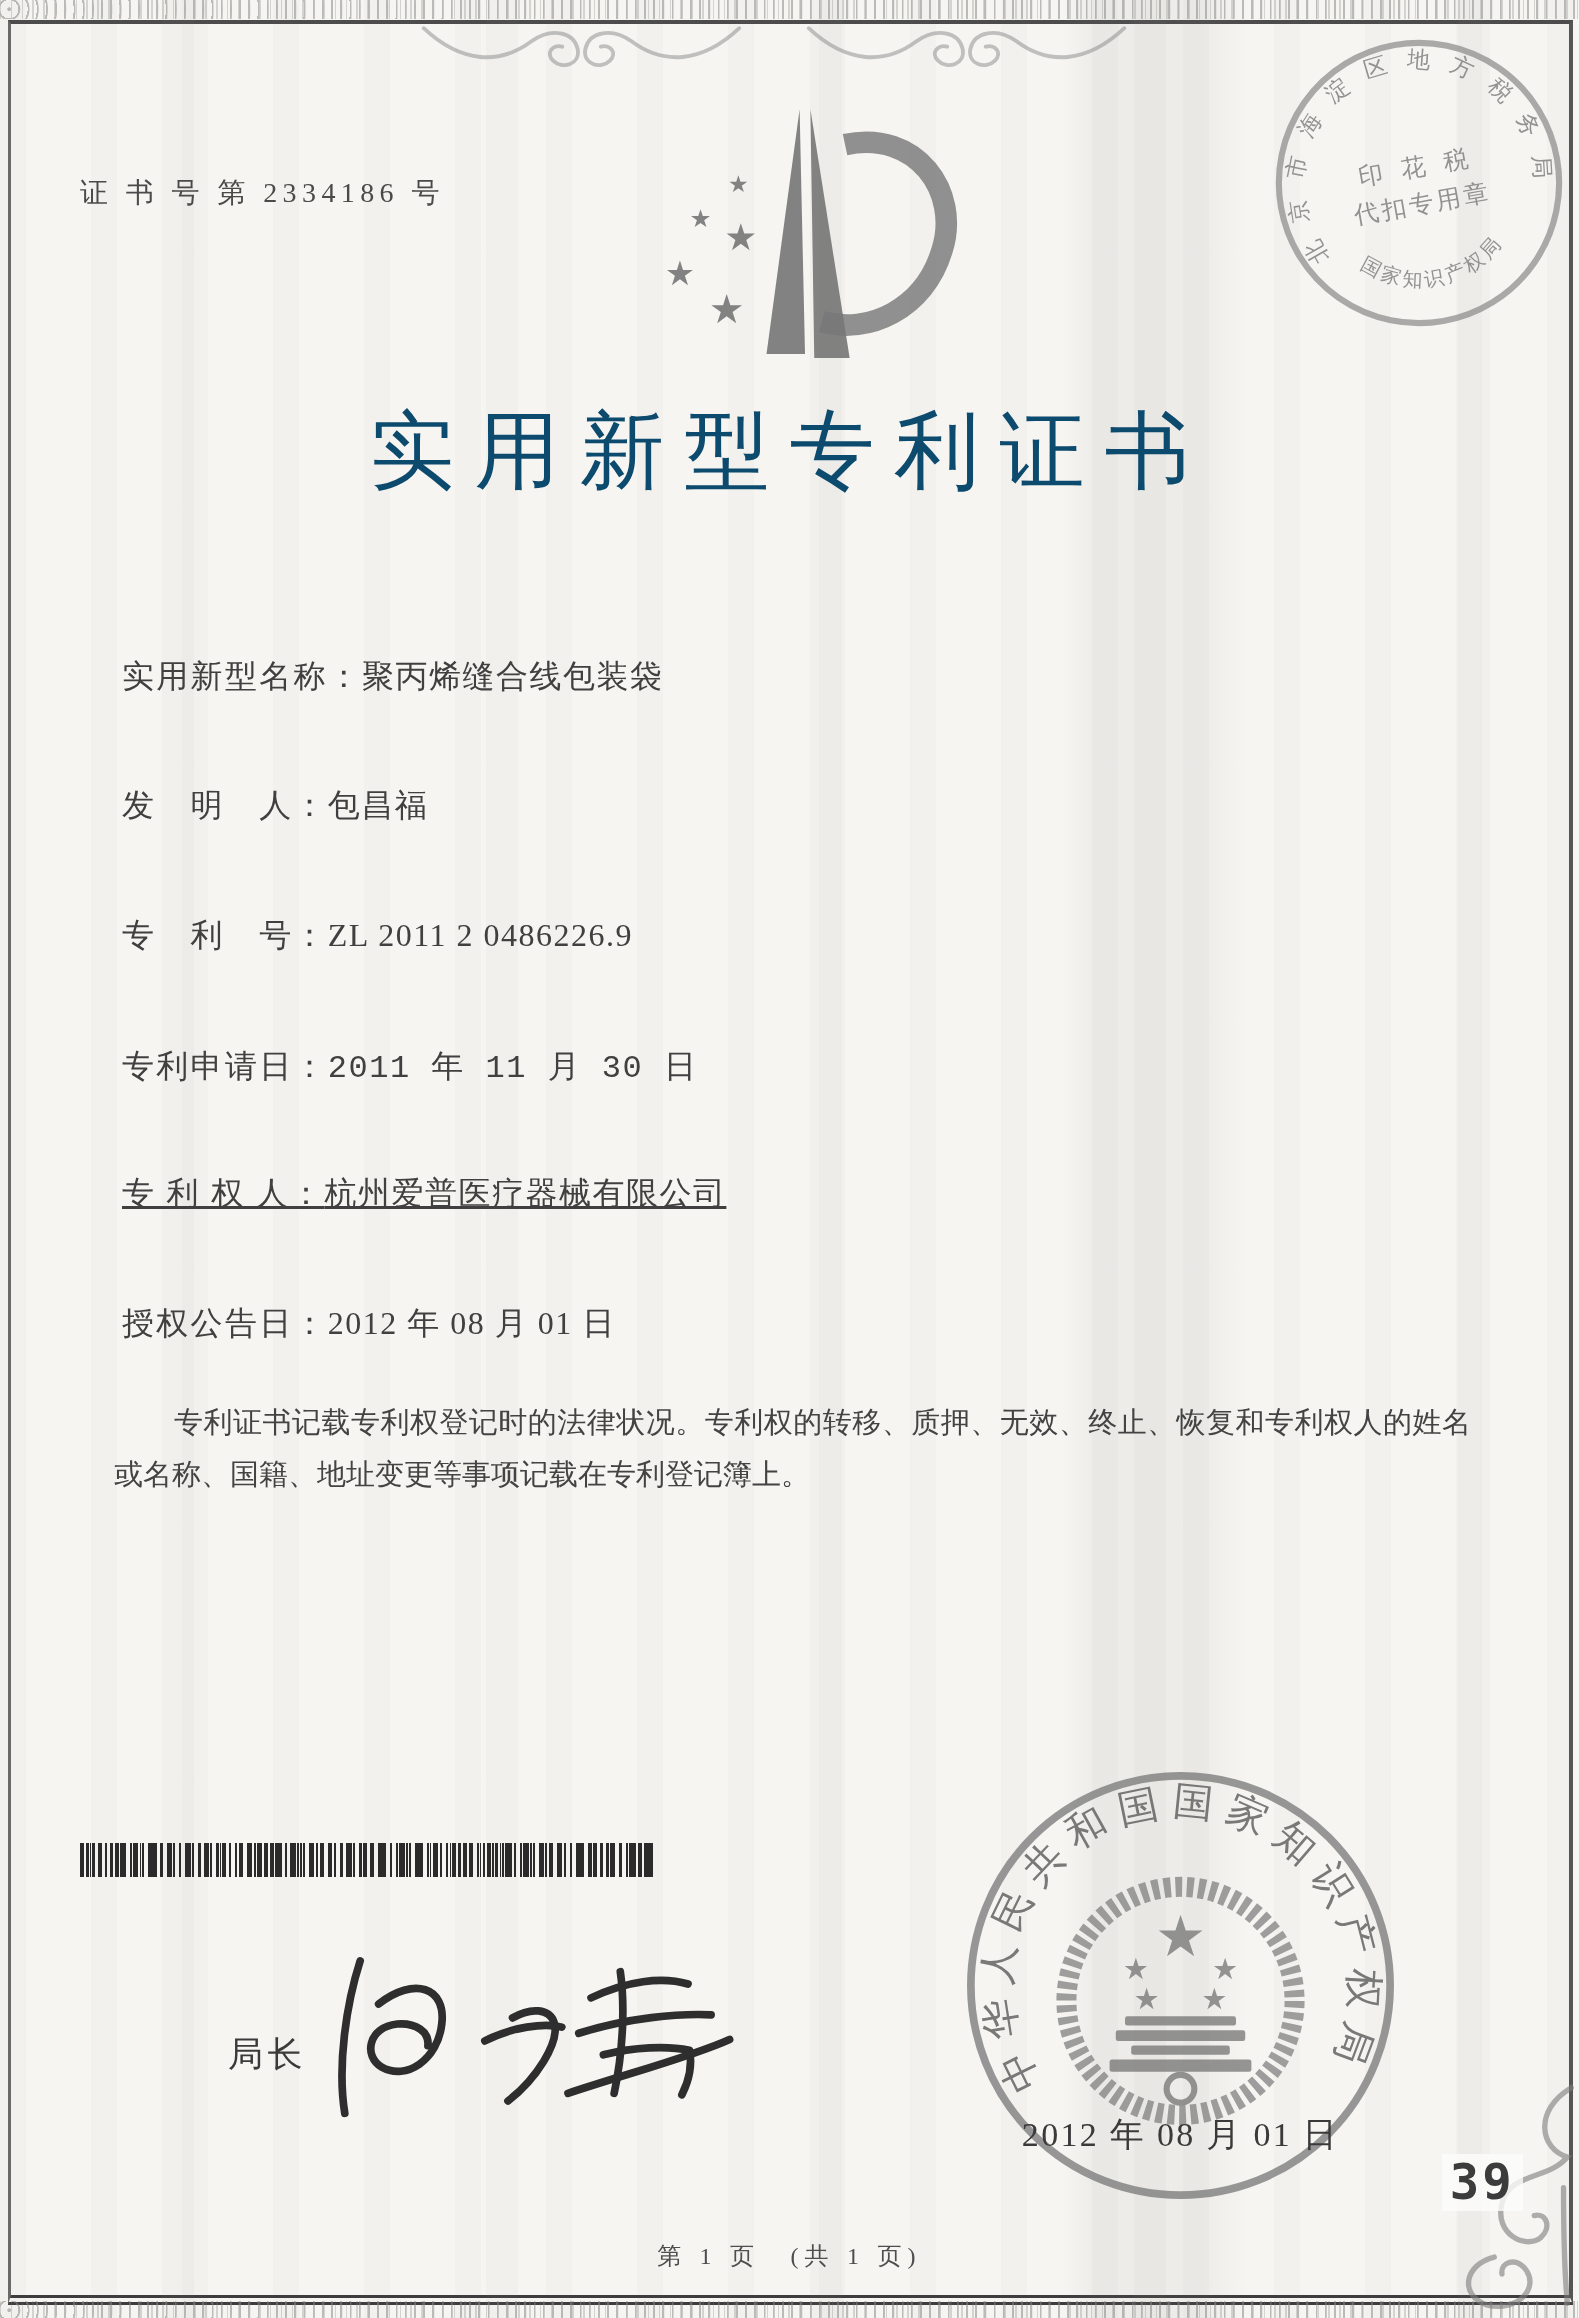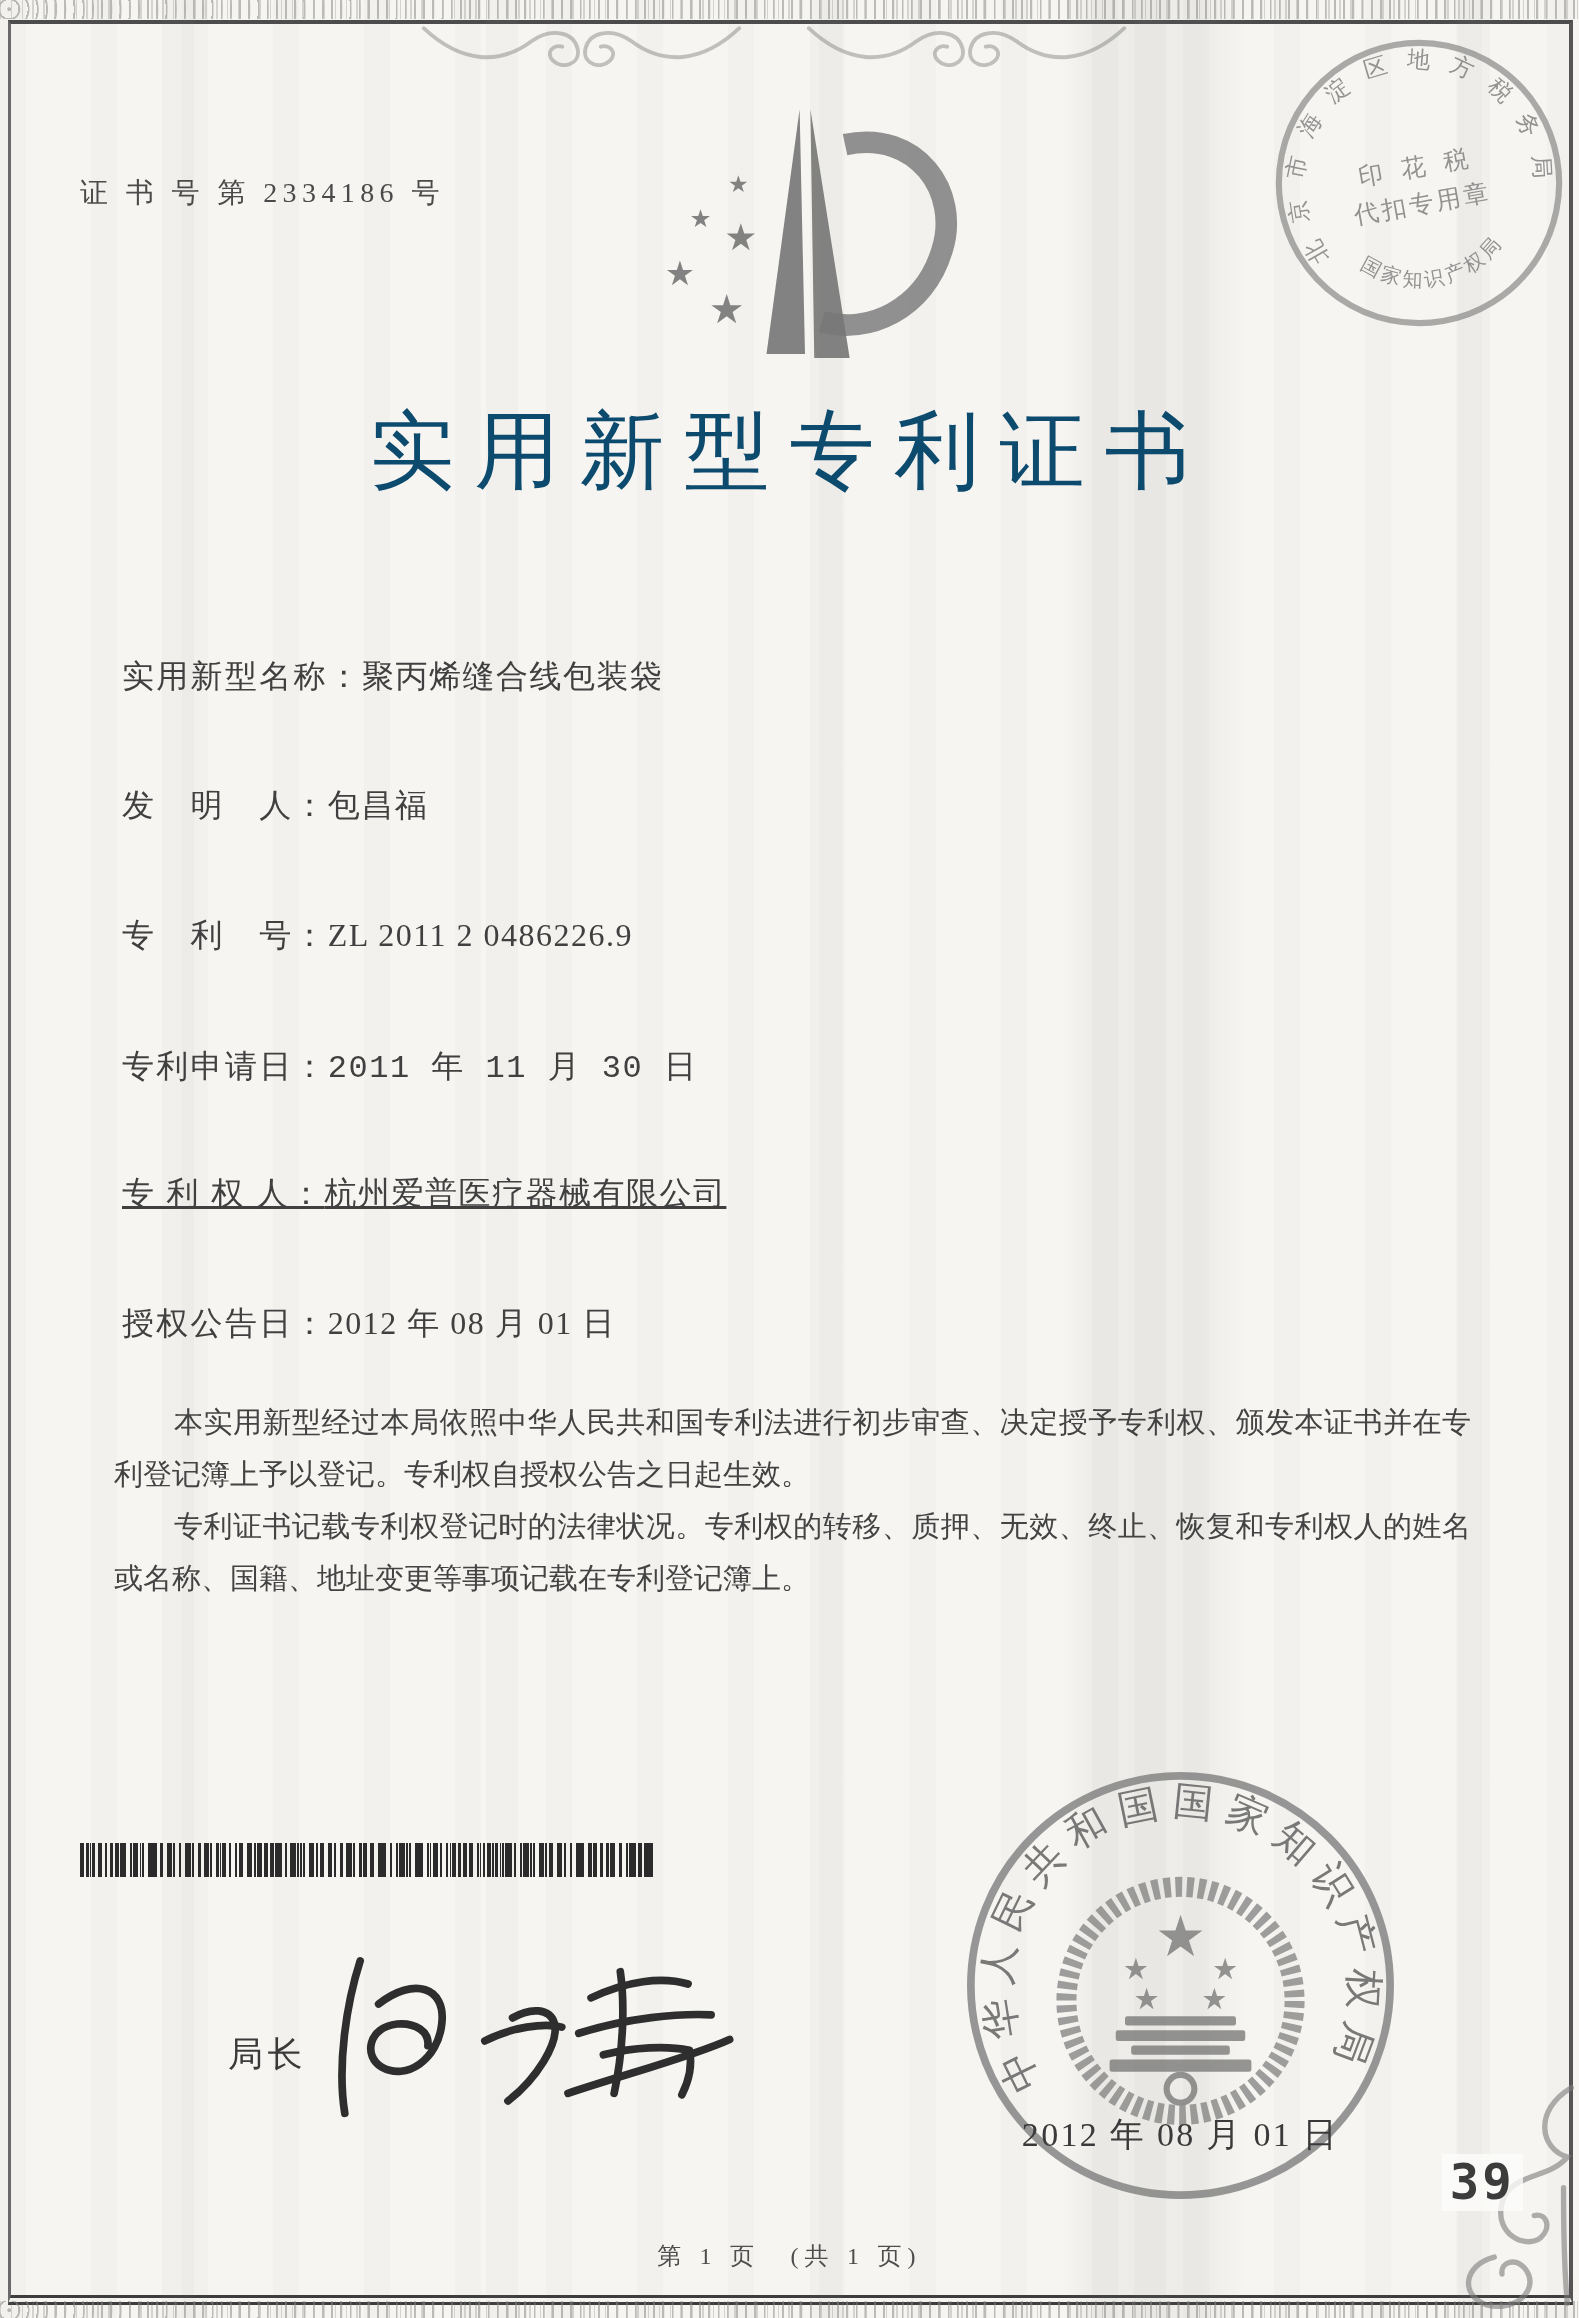--- a/index.html
+++ b/index.html
@@ -182,21 +182,20 @@
   </div>
   <div class="field-row r4">
     <span class="lbl">专 利 权 人：</span><span class="val">杭州爱普医疗器械有限公司</span>
   </div>
   <div class="field-row r5">
     <span class="lbl">授权公告日：</span><span class="val">2012 年 08 月 01 日</span>
   </div>
 </div>
 
 <div class="body-text">
-  <p>本实用新型经过本局依照中华人民共和国专利法进行初步审查、决定授予专利权、颁发本证书并在专利登记簿上予以登记。专利权自授权公告之日起生效。</p>
   <p>专利证书记载专利权登记时的法律状况。专利权的转移、质押、无效、终止、恢复和专利权人的姓名或名称、国籍、地址变更等事项记载在专利登记簿上。</p>
 </div>
 
 <div class="barcode"></div>
 
 <div class="sig-title">局长</div>
 <div class="signature" aria-label="田力普">
   <svg width="431" height="185" viewBox="0 0 560 240">
     <g fill="none" stroke="#2e2e2e" stroke-width="10" stroke-linecap="round" stroke-linejoin="round">
       <path d="M60,14 C42,70 30,150 40,212"></path>

